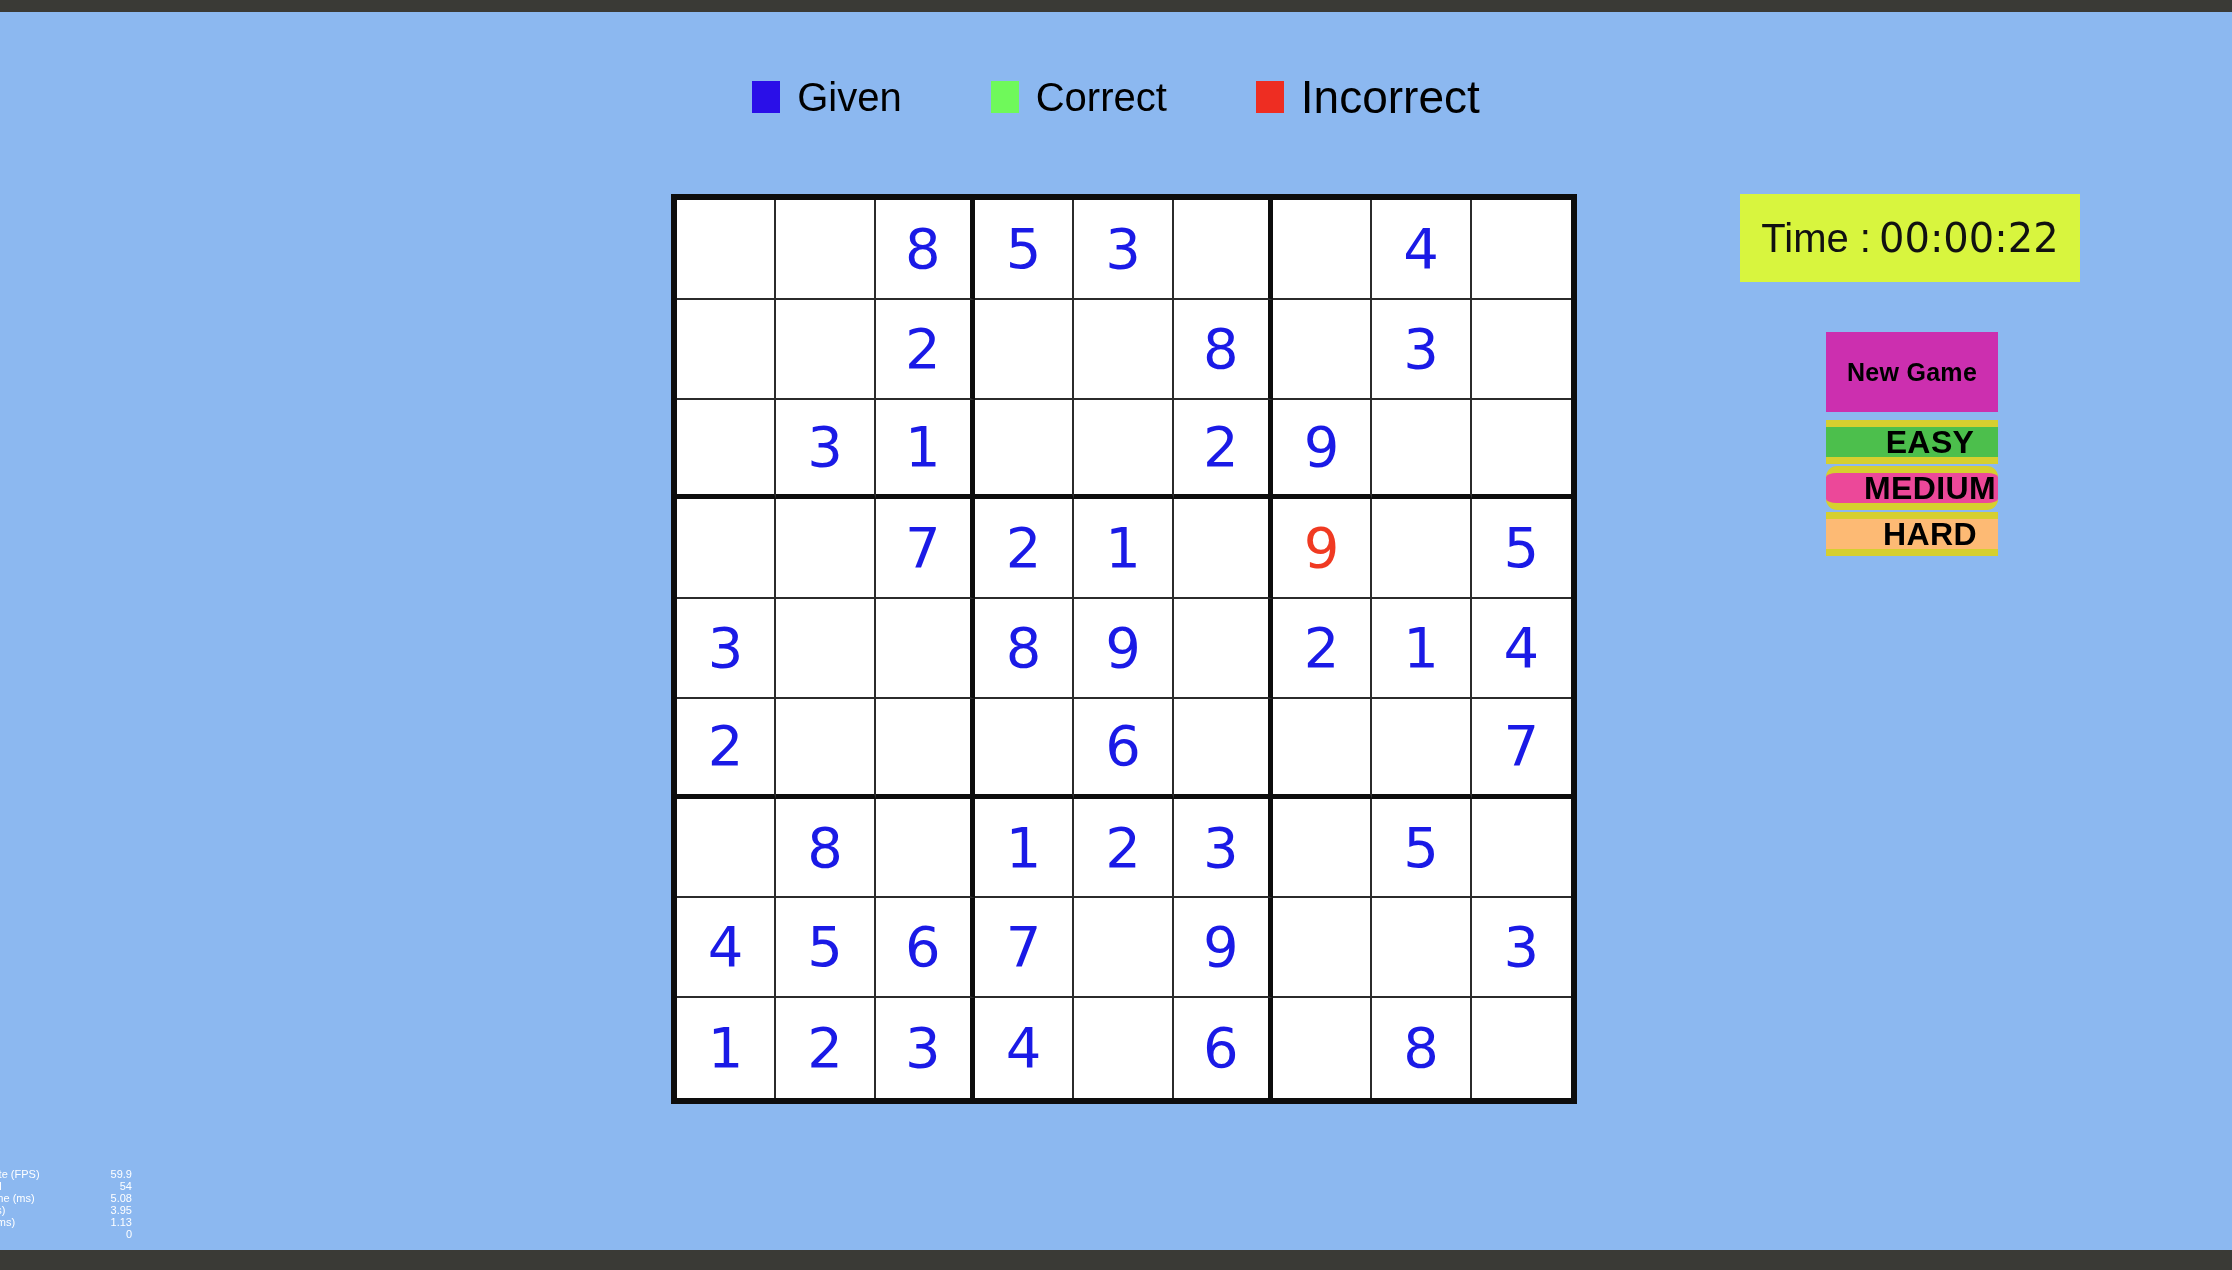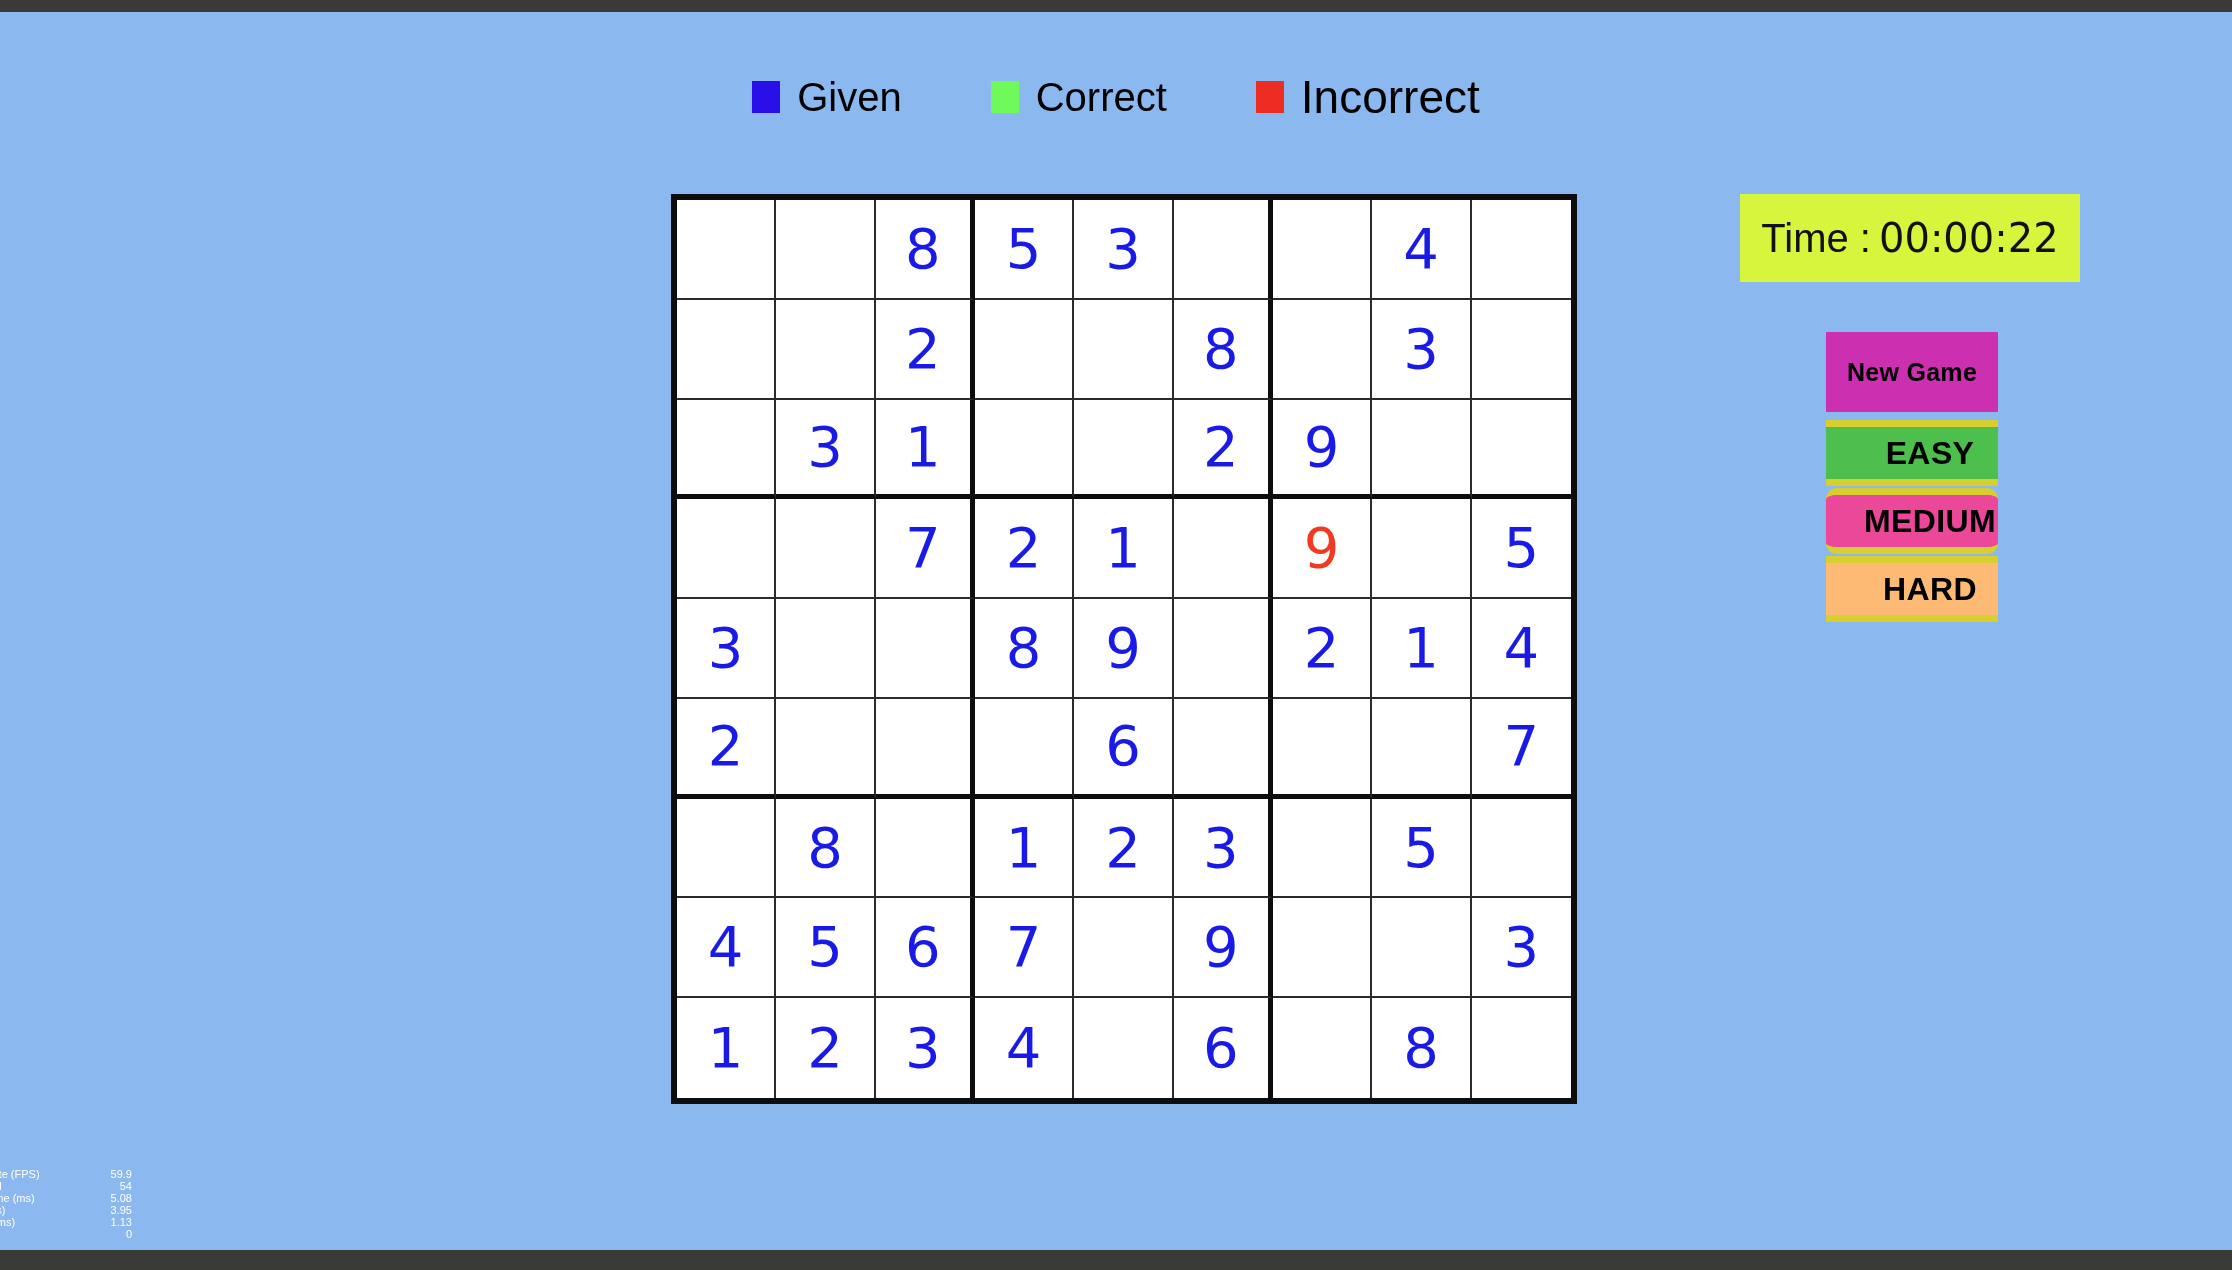--- a/index.html
+++ b/index.html
@@ -150,21 +150,21 @@
     cursor: pointer;
     user-select: none;
   }
   .btn-newgame {
     height: 80px;
     background: #cc2faf;
     font-size: 25px;
     letter-spacing: 0.3px;
   }
   .btn-diff {
-    height: 66px;
+    height: 44px;
     font-size: 32px;
     border-top: 7px solid #d6cf2f;
     border-bottom: 7px solid #d6cf2f;
     letter-spacing: 0.4px;
     padding-left: 36px;
   }
   .btn-easy   { background: #4cbf4c; margin-top: 8px; }
   .btn-medium { background: #ec4899; margin-top: 2px; border-radius: 11px; }
   .btn-hard   { background: #fdba74; margin-top: 2px; }
 

